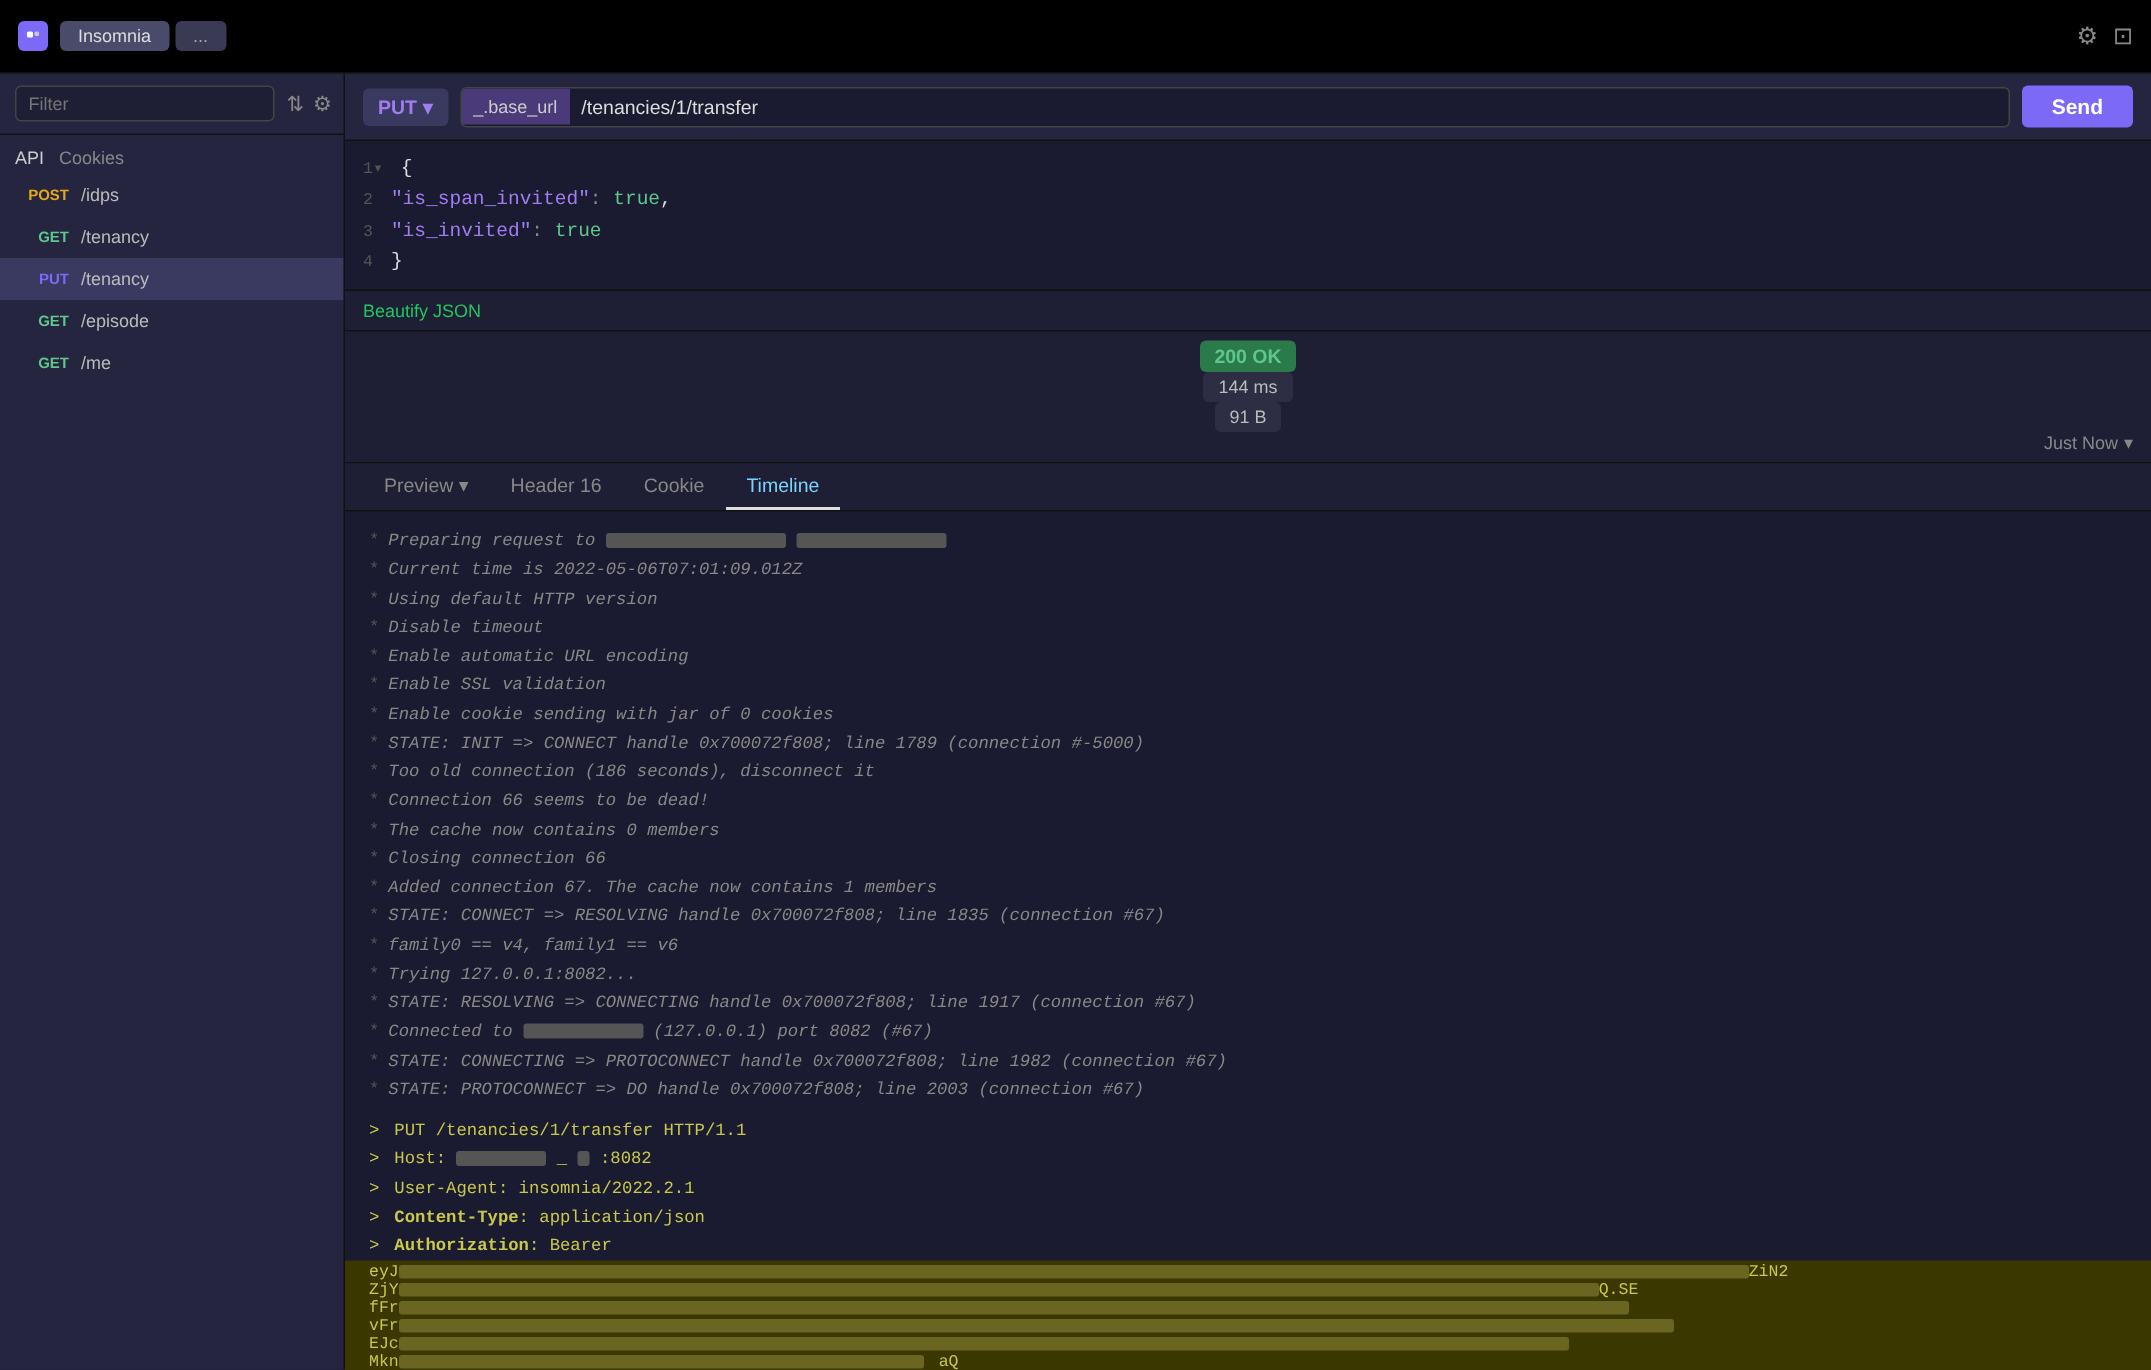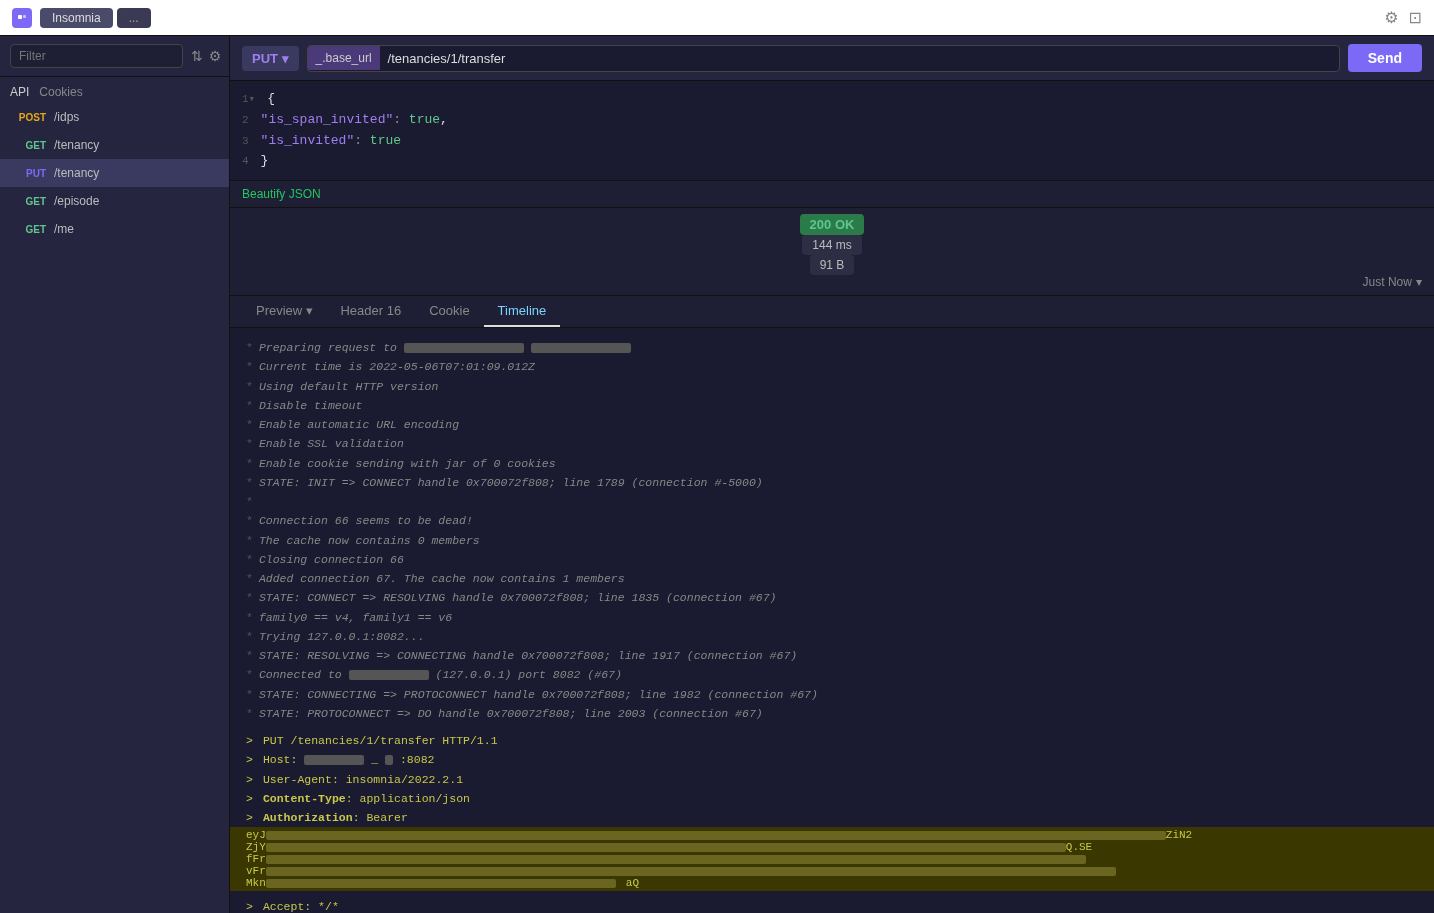--- a/index.html
+++ b/index.html
@@ -7,22 +7,22 @@
       font-family: -apple-system, BlinkMacSystemFont, 'Segoe UI', sans-serif;
       background: #1a1a2e;
       color: #ccc;
       height: 913px;
       overflow: hidden;
       font-size: 13px;
     }
 
     
     .top-bar {
-      height: 36px;
-      background: #ffffff;
+      height: 49px;
+      background: #000000;
       display: flex;
       align-items: center;
       padding: 0 12px;
       gap: 8px;
       border-bottom: 1px solid #111;
     }
     .top-bar-logo {
       width: 20px; height: 20px;
       background: #7c6af7;
       border-radius: 4px;
@@ -462,20 +462,21 @@
         <div class="tl-line">
           <span class="tl-bullet">*</span>
           <span class="tl-text">Enable cookie sending with jar of 0 cookies</span>
         </div>
         <div class="tl-line">
           <span class="tl-bullet">*</span>
           <span class="tl-text">STATE: INIT =&gt; CONNECT handle 0x700072f808; line 1789 (connection #-5000)</span>
         </div>
         <div class="tl-line">
           <span class="tl-bullet">*</span>
+          <span class="tl-text">Too old connection (186 seconds), disconnect it</span>
         </div>
         <div class="tl-line">
           <span class="tl-bullet">*</span>
           <span class="tl-text">Connection 66 seems to be dead!</span>
         </div>
         <div class="tl-line">
           <span class="tl-bullet">*</span>
           <span class="tl-text">The cache now contains 0 members</span>
         </div>
         <div class="tl-line">
@@ -536,20 +537,21 @@
         <div class="tl-line">
           <span class="tl-header-arrow" style="color:#c8c84a">&gt;</span>
           <span style="color:#c8c84a"><strong>Authorization</strong>: Bearer</span>
         </div>
 
         <div style="background:#3a3800; padding:2px 0 2px 16px; font-family:'Courier New',monospace; font-size:11px; color:#c8c84a; word-break:break-all; overflow:hidden;">
           <div>eyJ<span class="tl-redacted" style="width:900px;background:#6a6520;height:9px"></span>ZiN2</div>
           <div>ZjY<span class="tl-redacted" style="width:800px;background:#6a6520;height:9px"></span>Q.SE</div>
           <div>fFr<span class="tl-redacted" style="width:820px;background:#6a6520;height:9px"></span></div>
           <div>vFr<span class="tl-redacted" style="width:850px;background:#6a6520;height:9px"></span></div>
+          <div>EJc<span class="tl-redacted" style="width:780px;background:#6a6520;height:9px"></span></div>
           <div>Mkn<span class="tl-redacted" style="width:350px;background:#6a6520;height:9px"></span><span style="margin-left:10px">aQ</span></div>
         </div>
 
         <div style="height:6px"></div>
         <div class="tl-line">
           <span class="tl-header-arrow" style="color:#c8c84a">&gt;</span>
           <span class="tl-header" style="color:#c8c84a">Accept: */*</span>
         </div>
 
       </div>

